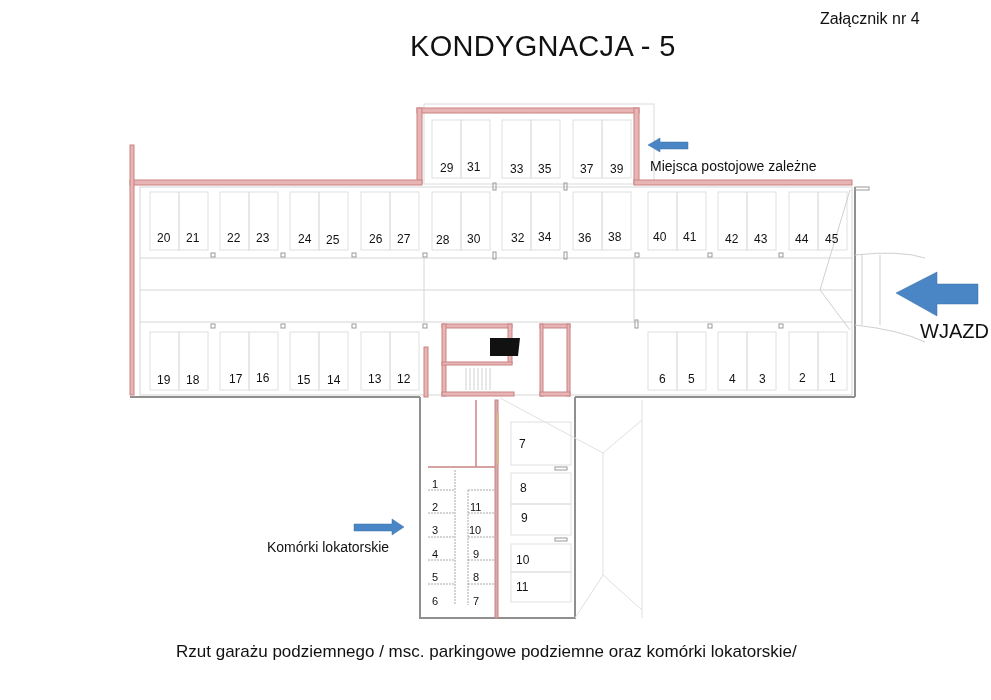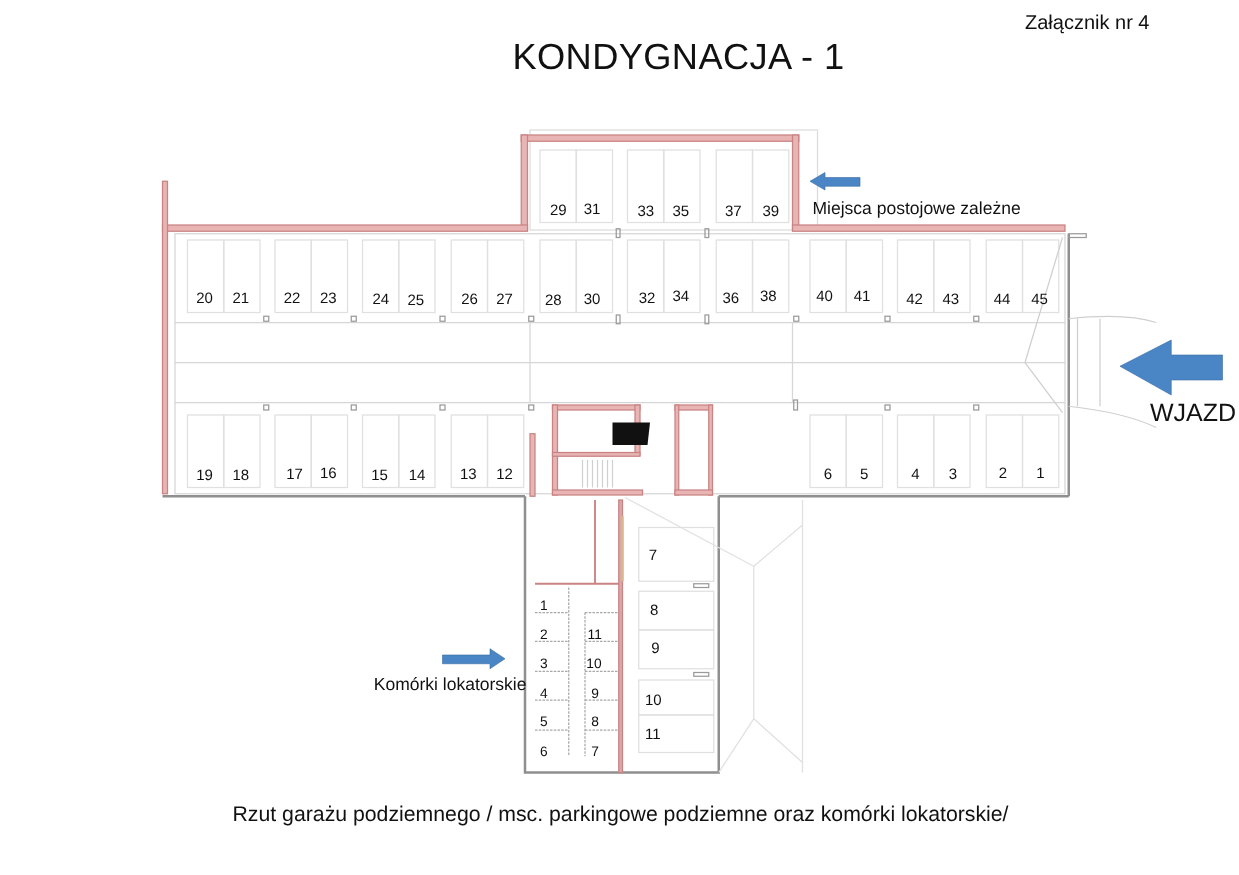--- a/index.html
+++ b/index.html
@@ -1,30 +1,30 @@
 <!DOCTYPE html>
 <html><head>
 <meta charset="utf-8">
 <style>
   html, body { margin:0; padding:0; background:#ffffff; }
   body { width:991px; height:700px; position:relative; overflow:hidden; font-family:"Liberation Sans", "DejaVu Sans", sans-serif; color:#111; }
   .abs { position:absolute; }
   #title { left:410px; top:30px; font-size:29px; letter-spacing:0.3px; white-space:nowrap; }
   #annex { left:820px; top:10px; font-size:16px; white-space:nowrap; }
-  #caption { left:186px; top:642px; font-size:17px; white-space:nowrap; }
+  #caption { left:176px; top:642px; font-size:17px; white-space:nowrap; }
   .lbl { position:absolute; font-size:14px; white-space:nowrap; }
   .wjazd { position:absolute; left:920px; top:320px; font-size:20px; }
   svg#plan { position:absolute; left:0; top:0; }
   .num { font-family:"Liberation Sans", "DejaVu Sans", sans-serif; font-size:12px; fill:#111; }
   .numsm { font-family:"Liberation Sans", "DejaVu Sans", sans-serif; font-size:11px; fill:#111; }
 </style>
 </head>
 <body>
 
-<div id="title" class="abs">KONDYGNACJA - 1</div>
+<div id="title" class="abs">KONDYGNACJA - 5</div>
 <div id="annex" class="abs">Załącznik nr 4</div>
 
 <svg id="plan" width="991" height="700" viewBox="0 0 991 700">
 
   <rect x="424" y="104" width="230" height="80" fill="none" stroke="#dcdcdc" stroke-width="1"></rect>
 
   <g stroke="#c98383" fill="#e8b4b4">
     <rect x="417" y="108" width="222" height="5"></rect>
     <rect x="417" y="108" width="5" height="76"></rect>
     <rect x="634" y="108" width="5" height="76"></rect>
@@ -261,15 +261,15 @@
     <text x="470" y="511" class="numsm">11</text>
     <text x="469" y="534" class="numsm">10</text>
     <text x="473" y="558" class="numsm">9</text>
     <text x="473" y="581" class="numsm">8</text>
     <text x="473" y="605" class="numsm">7</text>
   </g>
 </svg>
 
 <div class="lbl" style="left:650px;top:158px;text-align:center;">Miejsca postojowe zależne</div>
 <div class="wjazd">WJAZD</div>
-<div class="lbl" style="left:267px;top:539px;margin-left:32px;">Komórki lokatorskie</div>
+<div class="lbl" style="left:267px;top:539px;">Komórki lokatorskie</div>
 
 <div id="caption" class="abs">Rzut garażu podziemnego / msc. parkingowe podziemne oraz komórki lokatorskie/</div>
 
 </body></html>

